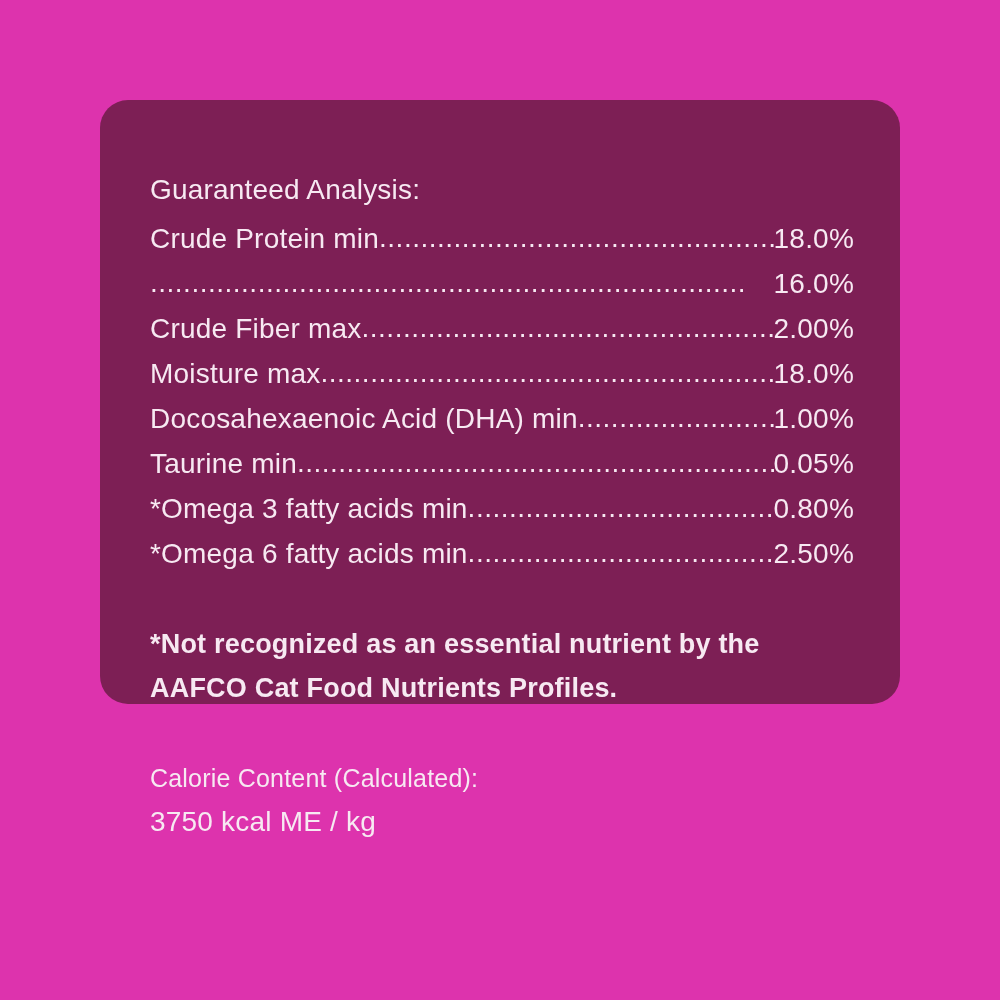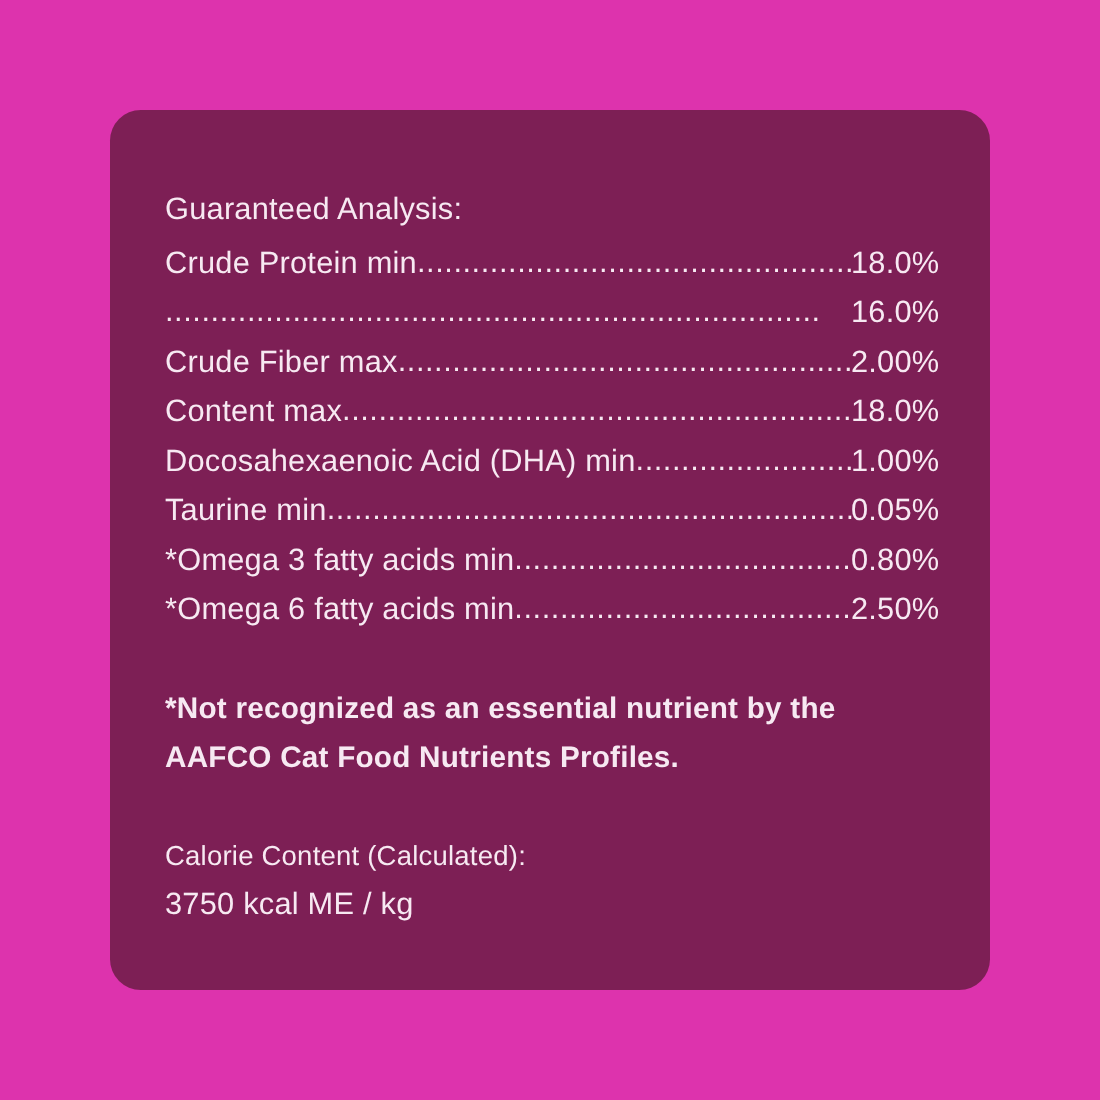--- a/index.html
+++ b/index.html
@@ -16,21 +16,21 @@
   .page {
     position: relative;
     width: 1000px;
     height: 1000px;
   }
   .panel {
     position: absolute;
     left: 100px;
     top: 100px;
     width: 800px;
-    height: 800px;
+    height: 604px;
     background: #7d1f55;
     border-radius: 28px;
     box-sizing: border-box;
     padding: 58px 40px 40px 26px;
   }
   .content {
     color: #f7e9f2;
     font-weight: 300;
     letter-spacing: 0.2px;
   }
@@ -110,21 +110,21 @@
           <span class="value">16.0%</span>
         </div>
 
         <div class="row">
           <span class="label">Crude Fiber max</span>
           <span class="dots">..............................................................</span>
           <span class="value">2.00%</span>
         </div>
 
         <div class="row">
-          <span class="label">Content max</span>
+          <span class="label">Moisture max</span>
           <span class="dots">........................................................................</span>
           <span class="value">18.0%</span>
         </div>
 
         <div class="row">
           <span class="label">Docosahexaenoic Acid (DHA) min</span>
           <span class="dots">............................</span>
           <span class="value">1.00%</span>
         </div>
 

